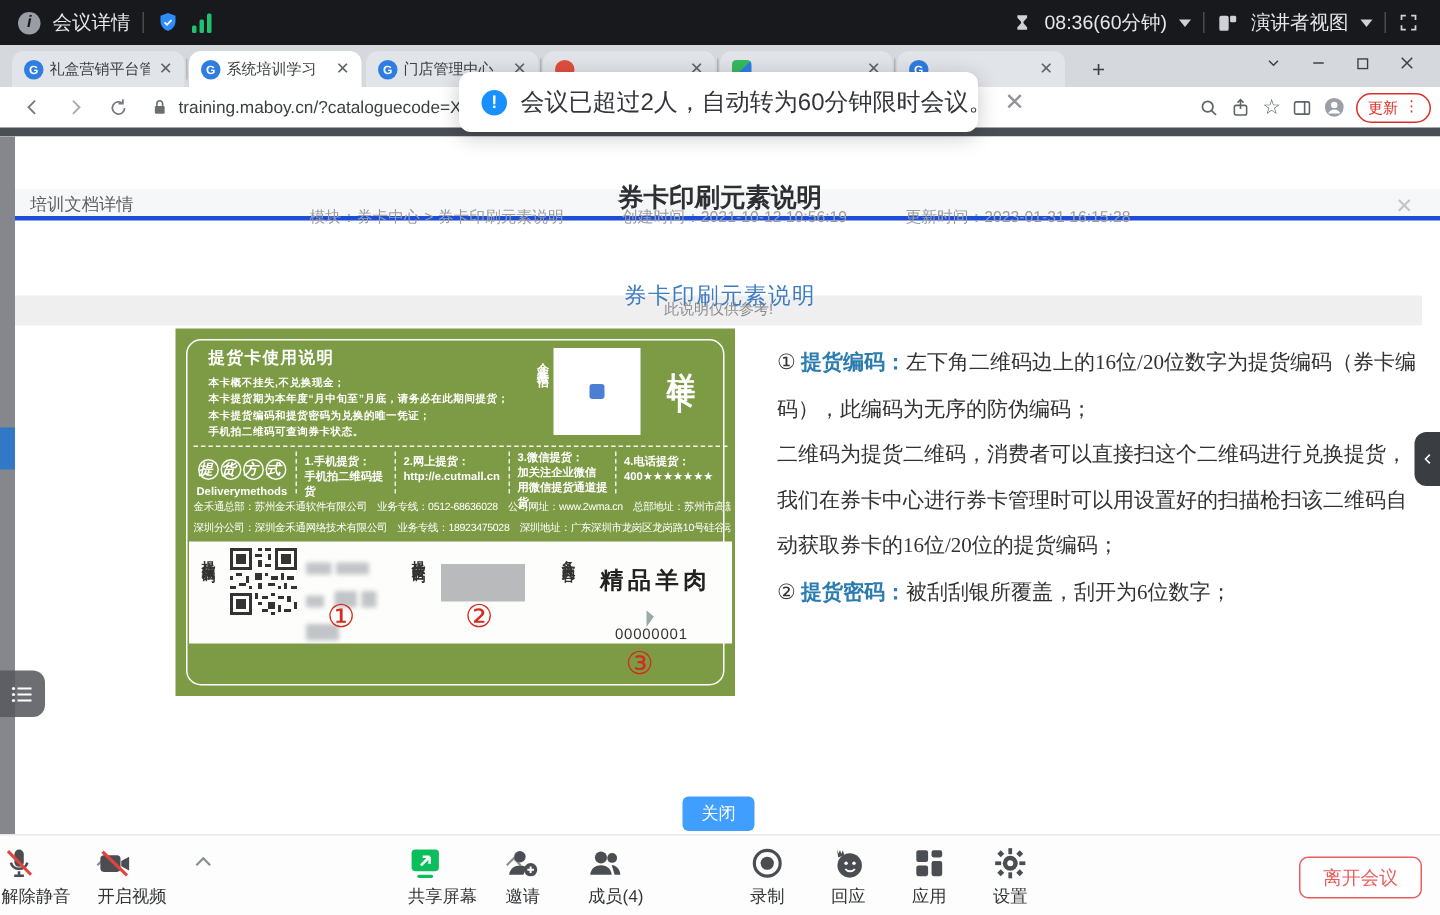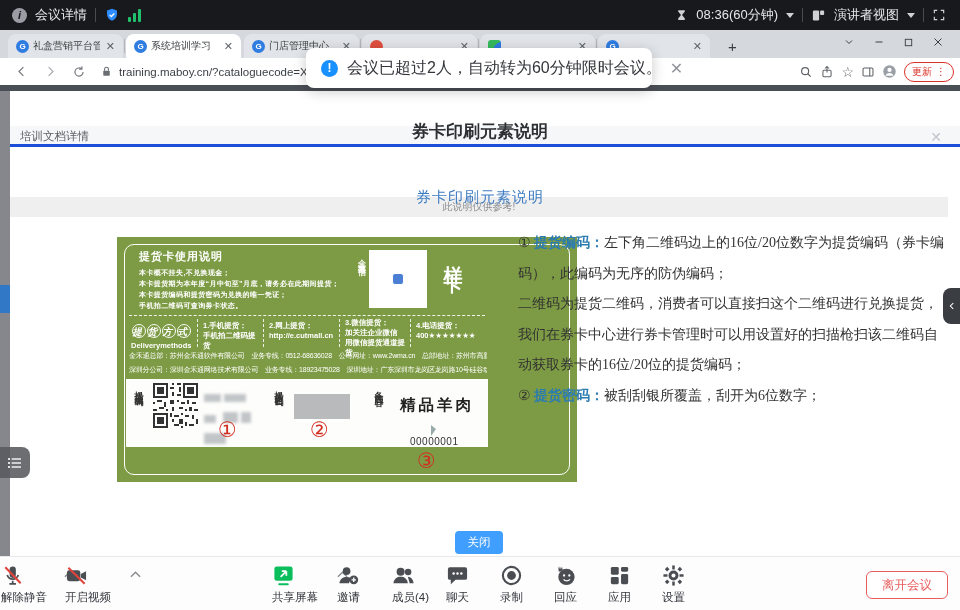--- a/index.html
+++ b/index.html
@@ -46,21 +46,21 @@
   .panel-head { position:absolute; left:10px; top:0; width:950px; height:21px; background:#f6f7f8; border-bottom:3px solid #1d4ed8; display:flex; align-items:flex-end;margin-top:35px; }
   .panel-head-title { font-size:11.5px; color:#5d6166; margin-left:10px; }
   .panel-x { margin-left:auto; margin-right:18px; color:#c0c4cc; font-size:14px; line-height:14px; }
   .doc-title { position:absolute; left:0; top:21px; width:960px; text-align:center; font-size:17px; font-weight:bold; color:#2d2f33; padding-top:8px; }
   .meta-row { position:absolute; left:0; top:47px; width:960px; text-align:center; font-size:10.5px; color:#9b9da1; }
   .meta-row span { margin:0 18px; }
   .notice { position:absolute; left:10px; top:67px; width:938px; height:20px; background:#efefef; text-align:center; font-size:10px; color:#8a8c90; line-height:20px;margin-top:39px; }
   .heading-blue { position:absolute; left:0; top:97px; width:960px; text-align:center; font-size:15px; color:#3e7cc1; letter-spacing:1px; }
 
   
-  .card { position:absolute; left:117px; top:146px; width:460px; height:245px; background:#7d9b44; }
+  .card { position:absolute; left:117px; top:128px; width:373px; height:245px; background:#7d9b44; }
   .card-border { position:absolute; inset:7px; border:1.5px solid #fff; border-radius:10px; }
   .card * { color:#fff; }
   .usage-title { position:absolute; left:22px; top:12px; font-size:11px; font-weight:bold; letter-spacing:1px; }
   .usage-line { position:absolute; left:22px; font-size:7px; font-weight:bold; letter-spacing:.4px; white-space:nowrap; }
   .vtext { writing-mode:vertical-rl; text-orientation:upright; }
   .wechat-v { position:absolute; left:238px; top:16px; font-size:8px; font-weight:bold; letter-spacing:3px; }
   .qr-white-box { position:absolute; left:252px; top:13px; width:58px; height:58px; background:#fff; padding:4px; }
   .qr-logo { position:absolute; left:50%; top:50%; width:12px; height:12px; transform:translate(-50%,-50%); background:#4a7fd4; border-radius:3px; border:1px solid #fff; }
   .sample-v { position:absolute; left:323px; top:14px; font-size:19px; font-weight:bold; letter-spacing:7px; }
   .card-dash { position:absolute; left:12px; top:78px; width:356px; border-top:1.6px dashed rgba(255,255,255,.9); }
@@ -261,20 +261,25 @@
     <div class="sliver"></div>
     <div class="sliver-blue"></div>
 
     <div class="panel-head">
       <span class="panel-head-title">培训文档详情</span>
       <span class="panel-x">✕</span>
     </div>
 
     <div class="doc-title">券卡印刷元素说明</div>
 
+    <div class="meta-row">
+      <span>模块：券卡中心 &gt; 券卡印刷元素说明</span>
+      <span>创建时间：2021-10-12 10:56:19</span>
+      <span>更新时间：2023-01-31 16:15:28</span>
+    </div>
 
     <div class="notice">此说明仅供参考!</div>
     <div class="heading-blue">券卡印刷元素说明</div>
 
     <div class="card">
       <div class="card-border"></div>
 
       <div class="usage-title">提货卡使用说明</div>
       <div class="usage-line" style="top:31px">本卡概不挂失,不兑换现金；</div>
       <div class="usage-line" style="top:42px">本卡提货期为本年度“月中旬至”月底，请务必在此期间提货；</div>
@@ -423,29 +428,20 @@
     <div class="tbi" style="left:427px">
       <svg width="23" height="23" viewBox="0 0 24 24" fill="#4a4d52">
         <circle cx="9" cy="8" r="4.2"></circle>
         <path d="M1.5 20c.5-4.6 4-6.6 7.5-6.6s7 2 7.5 6.6z"></path>
         <circle cx="16.8" cy="8.3" r="3.4"></circle>
         <path d="M16.5 13.2c3 .4 5.6 2.3 6 6.8h-4z"></path>
       </svg>
       <span class="tbi-label">成员(4)</span>
     </div>
 
-    <div class="tbi" style="left:481px">
-      <svg width="23" height="23" viewBox="0 0 24 24">
-        <path d="M4 3.5h16a2 2 0 0 1 2 2v9a2 2 0 0 1-2 2H10l-5 4.5v-4.5H4a2 2 0 0 1-2-2v-9a2 2 0 0 1 2-2z" fill="#4a4d52"></path>
-        <circle cx="8" cy="10" r="1.3" fill="#fff"></circle>
-          <circle cx="12" cy="10" r="1.3" fill="#fff"></circle>
-          <circle cx="16" cy="10" r="1.3" fill="#fff"></circle>
-      </svg>
-      <span class="tbi-label">聊天</span>
-    </div>
 
     <div class="tbi" style="left:535px">
       <svg width="23" height="23" viewBox="0 0 24 24">
         <circle cx="12" cy="12" r="9" fill="none" stroke="#4a4d52" stroke-width="2.2"></circle>
         <circle cx="12" cy="12" r="4.6" fill="#4a4d52"></circle>
       </svg>
       <span class="tbi-label">录制</span>
     </div>
 
     <div class="tbi" style="left:589px">

